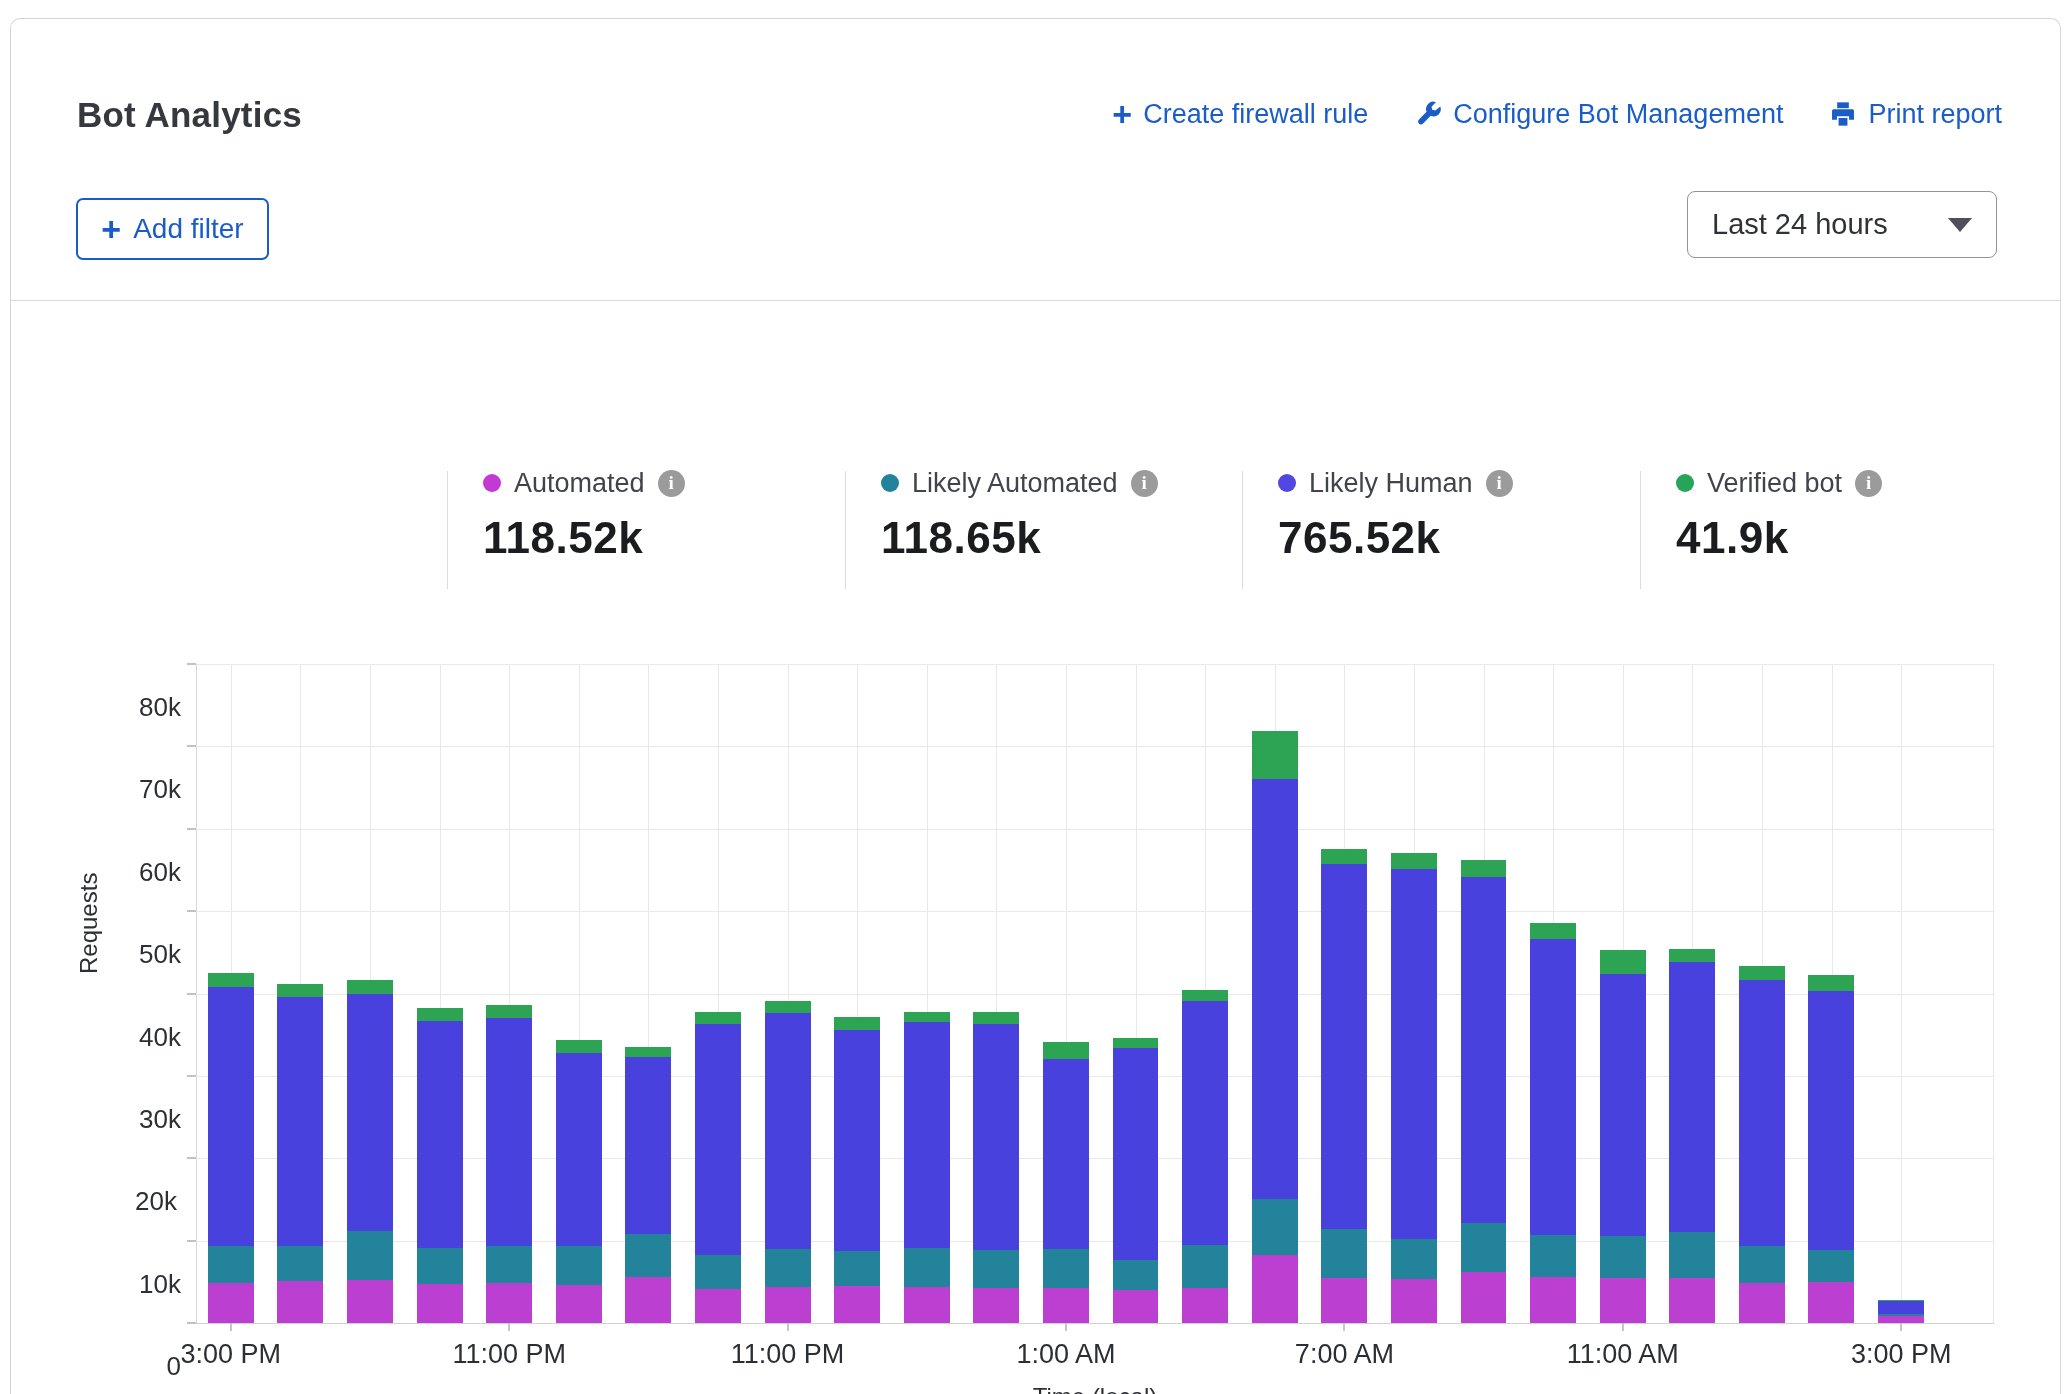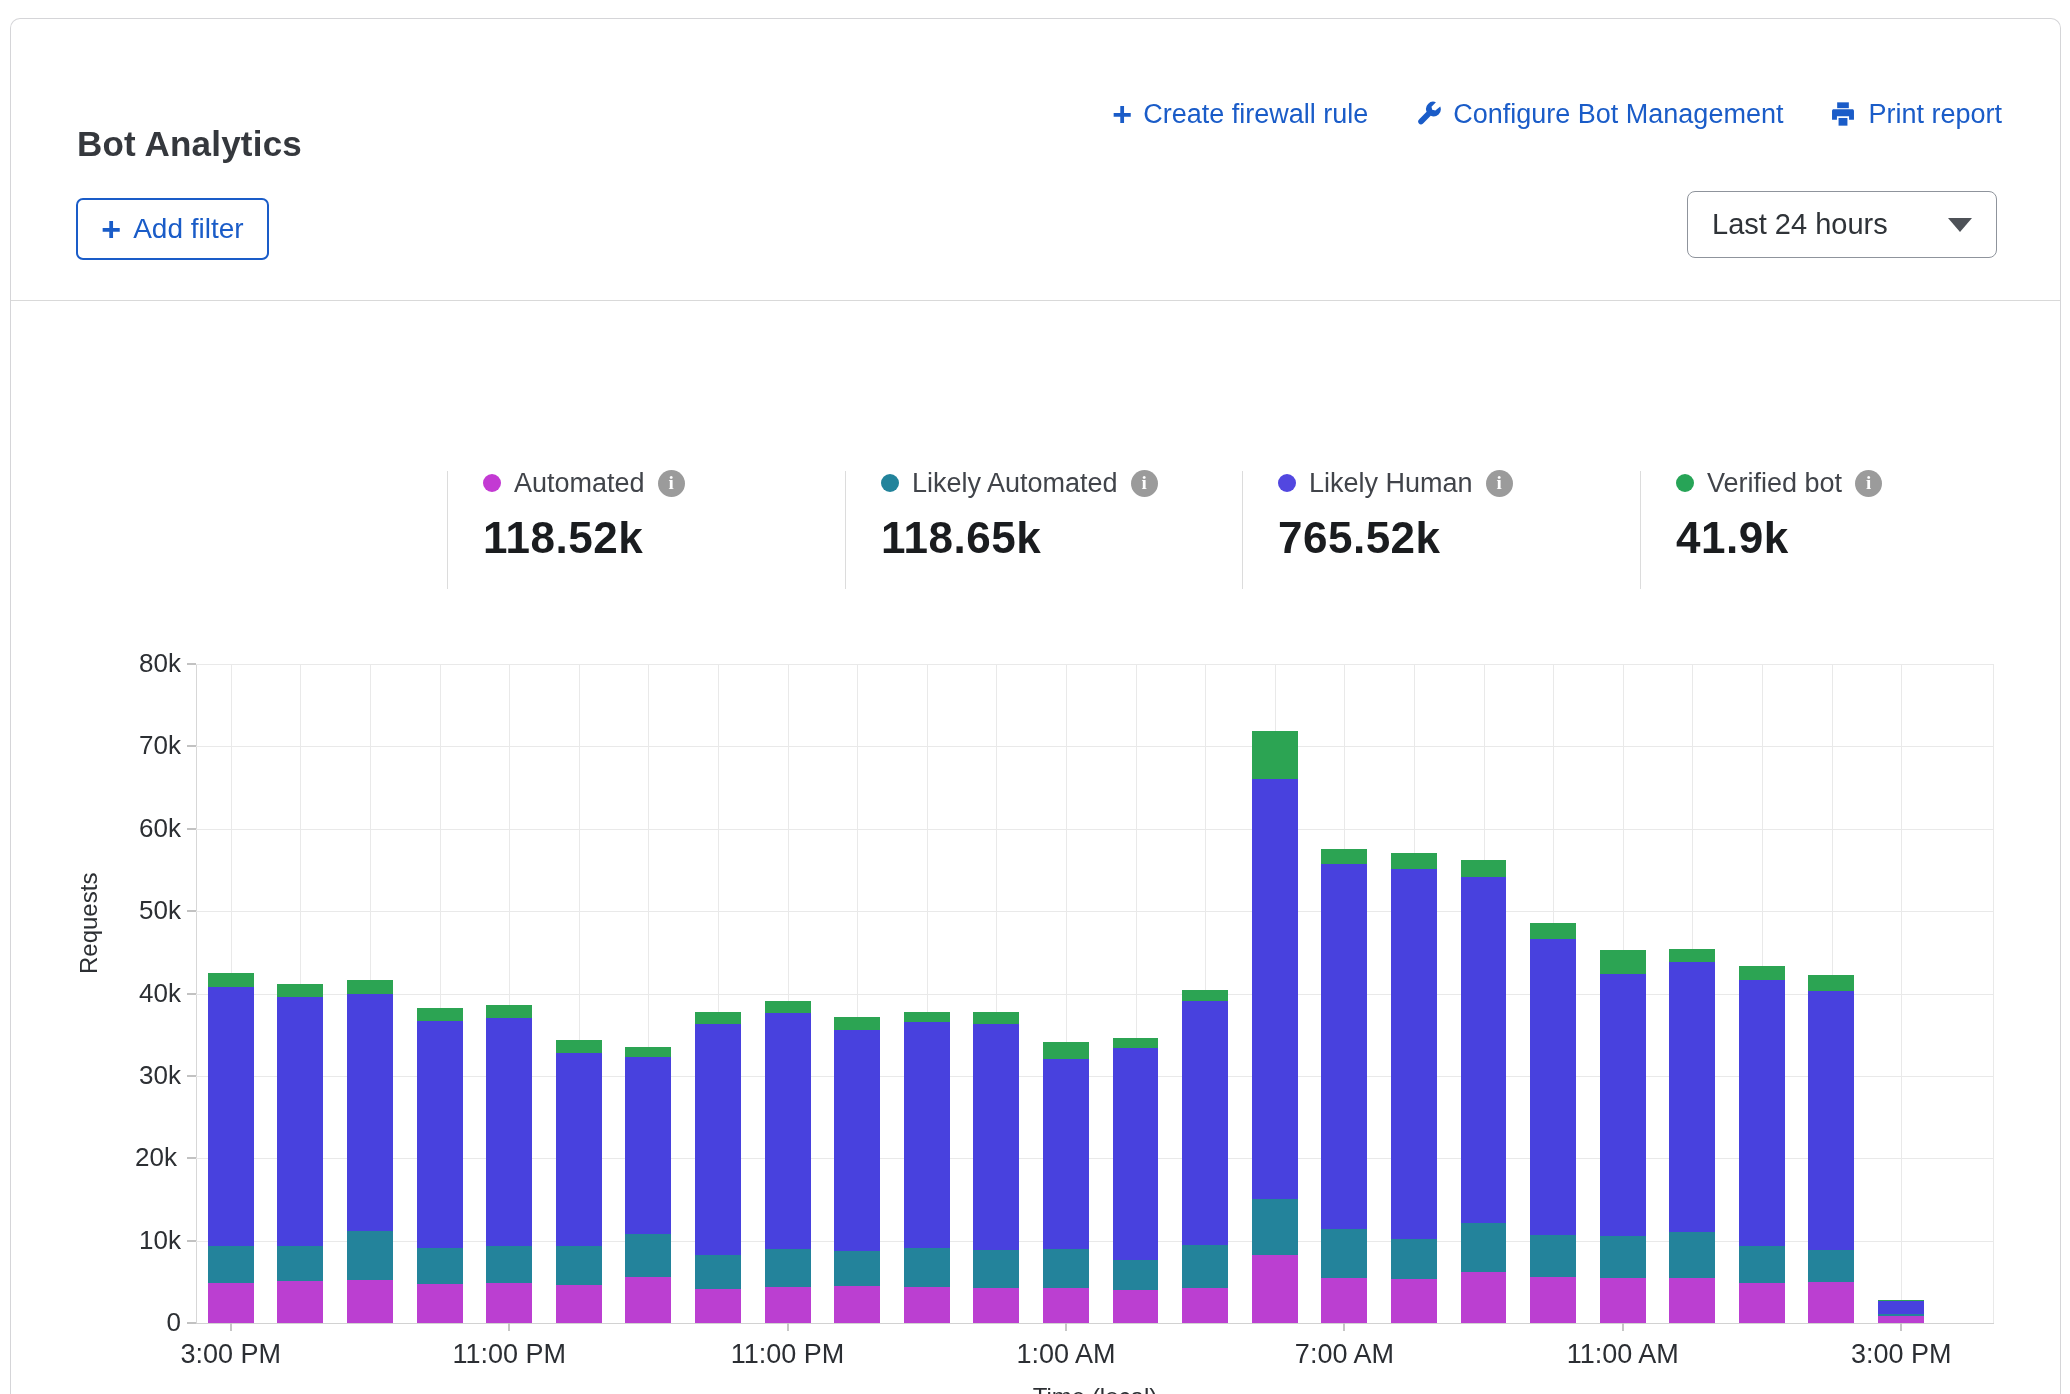--- a/index.html
+++ b/index.html
@@ -4,21 +4,21 @@
 <style>
   html,body{margin:0;padding:0;background:#fff;}
   body{width:2070px;height:1394px;overflow:hidden;position:relative;
        font-family:"Liberation Sans","DejaVu Sans",sans-serif;color:#303338;}
   .abs{position:absolute;}
   
   .card{position:absolute;top:18px;left:10px;right:9px;bottom:-20px;
         border:1px solid #d5d5d8;border-bottom:none;border-radius:10px 10px 0 0;background:#fff;}
   .hdr-divider{position:absolute;top:281px;left:0;right:0;height:1px;background:#d9d9d9;}
   
-  .page-title{left:66px;top:76px;font-size:35px;font-weight:700;color:#35383d;letter-spacing:.2px;margin-top:29px;}
+  .page-title{left:66px;top:76px;font-size:35px;font-weight:700;color:#35383d;letter-spacing:.2px;}
   .actions{right:58px;top:78px;display:flex;gap:46px;align-items:center;}
   .action-link{display:flex;align-items:center;gap:11px;color:#1a5cc8;font-size:27px;
                text-decoration:none;cursor:pointer;white-space:nowrap;}
   .action-link svg{display:block;}
   .plus-glyph{font-size:34px;font-weight:700;line-height:1;color:#1a5cc8;}
   .add-filter{left:65px;top:179px;width:193px;height:62px;border:2px solid #1a5cc8;border-radius:7px;
               background:#fff;display:flex;align-items:center;justify-content:center;gap:12px;
               color:#1a5cc8;font-size:28px;cursor:pointer;box-sizing:border-box;}
   .dropdown{right:63px;top:172px;width:310px;height:67px;border:1px solid #8f949c;border-radius:8px;
             background:#fff;display:flex;align-items:center;box-sizing:border-box;padding:0 24px;
@@ -41,21 +41,21 @@
              font-size:19px;font-weight:700;display:flex;align-items:center;justify-content:center;
              font-family:"Liberation Serif",serif;}
   .stat-value{margin-top:14px;font-size:44px;font-weight:700;color:#1a1c1f;letter-spacing:.5px;}
   
   .plot{left:185px;top:645px;width:1798px;height:659px;}
   .gridline-h{position:absolute;left:0;right:0;height:1px;background:#e9e9e9;}
   .gridline-v{position:absolute;top:0;bottom:0;width:1px;background:#e9e9e9;}
   .axis-left{position:absolute;left:0;top:0;bottom:0;width:1px;background:#d7d7d7;}
   .axis-bottom{position:absolute;left:0;right:0;bottom:-1px;height:1px;background:#d2d2d2;}
   .ytick-mark{position:absolute;width:9px;height:2px;background:#c2c2c2;left:-9px;}
-  .ylabel{position:absolute;right:1896px;width:90px;text-align:right;font-size:26px;color:#2c2f33;}
+  .ylabel{position:absolute;right:1896px;width:90px;text-align:right;font-size:26px;color:#2c2f33;margin-top:44px;}
   .bars{position:absolute;left:185px;width:1740px;top:645px;height:659px;display:flex;align-items:flex-end;}
   .slot{flex:1 1 0;height:100%;display:flex;align-items:flex-end;justify-content:center;}
   .bar{width:66%;display:flex;flex-direction:column-reverse;}
   .seg{width:100%;}
   .xtick-mark{position:absolute;top:1304px;width:2px;height:8px;background:#c6c6c6;}
   .xtick-label{position:absolute;top:1320px;width:200px;margin-left:-100px;text-align:center;
                font-size:27px;color:#2b2e33;white-space:nowrap;}
   .y-axis-title{left:64px;top:955px;font-size:24px;color:#2c2f33;transform:rotate(-90deg);
                 transform-origin:left top;white-space:nowrap;}
   .x-axis-title{left:984px;top:1364px;width:200px;text-align:center;font-size:24px;color:#2c2f33;}

